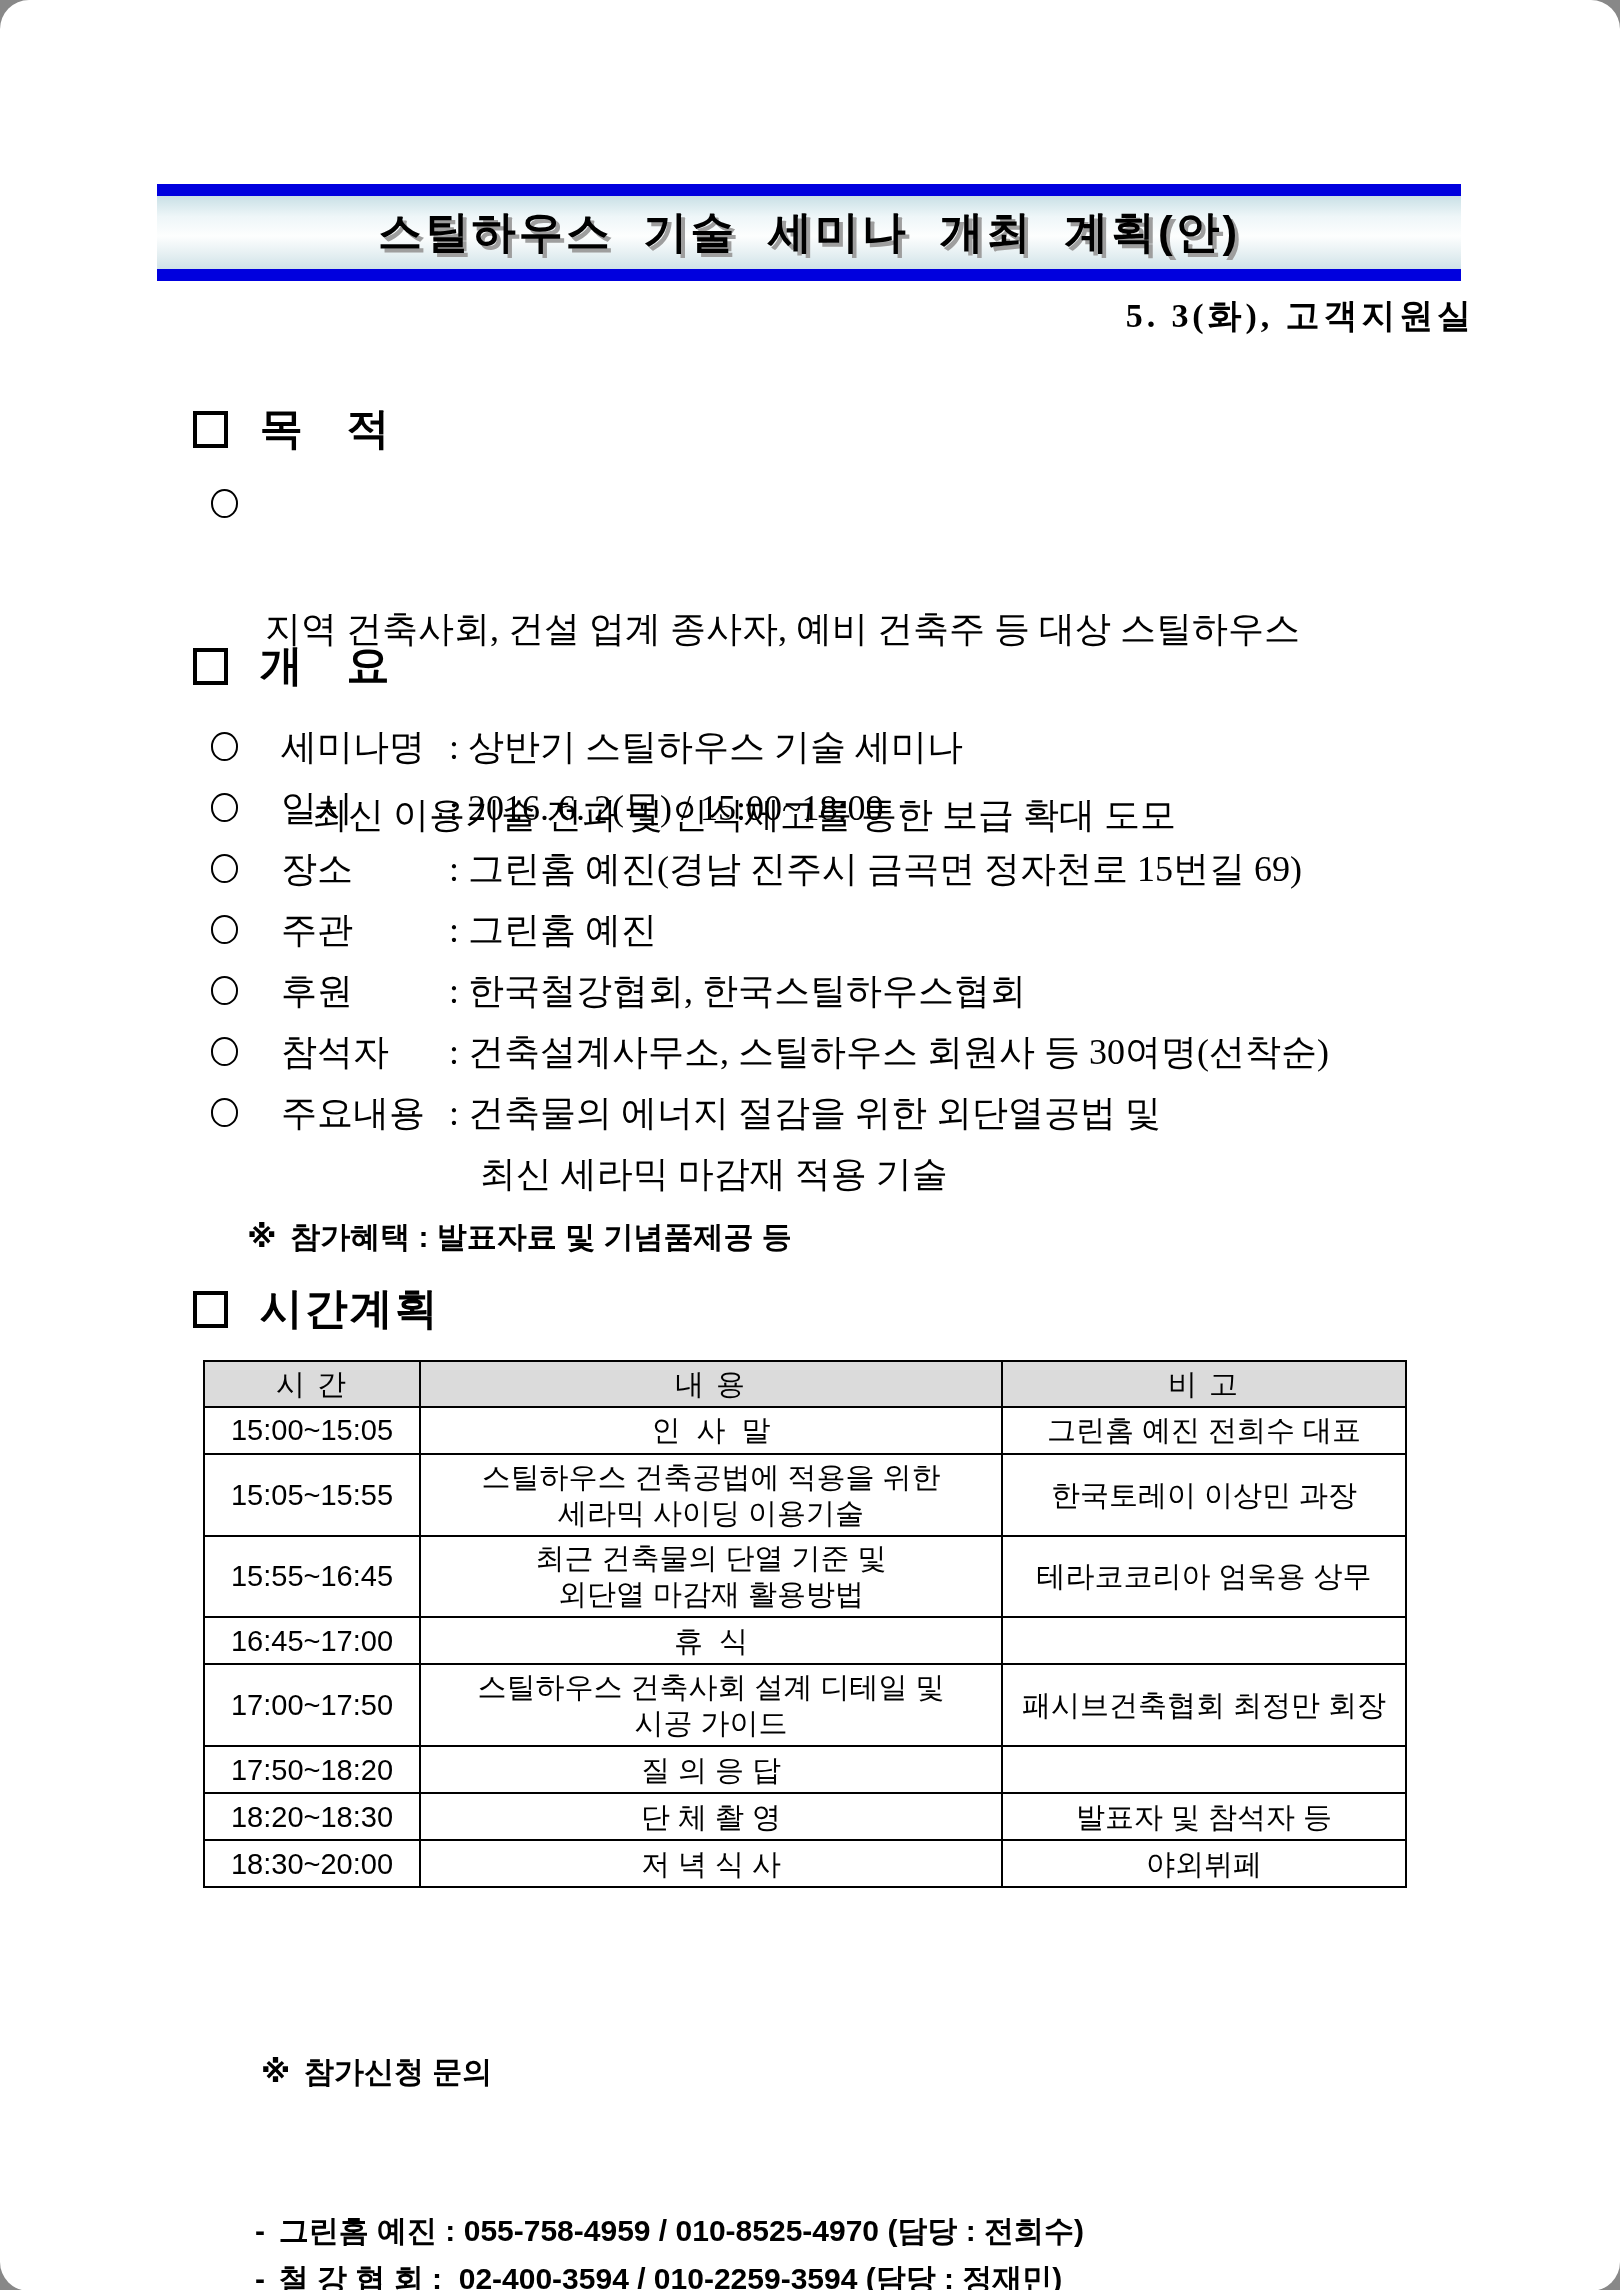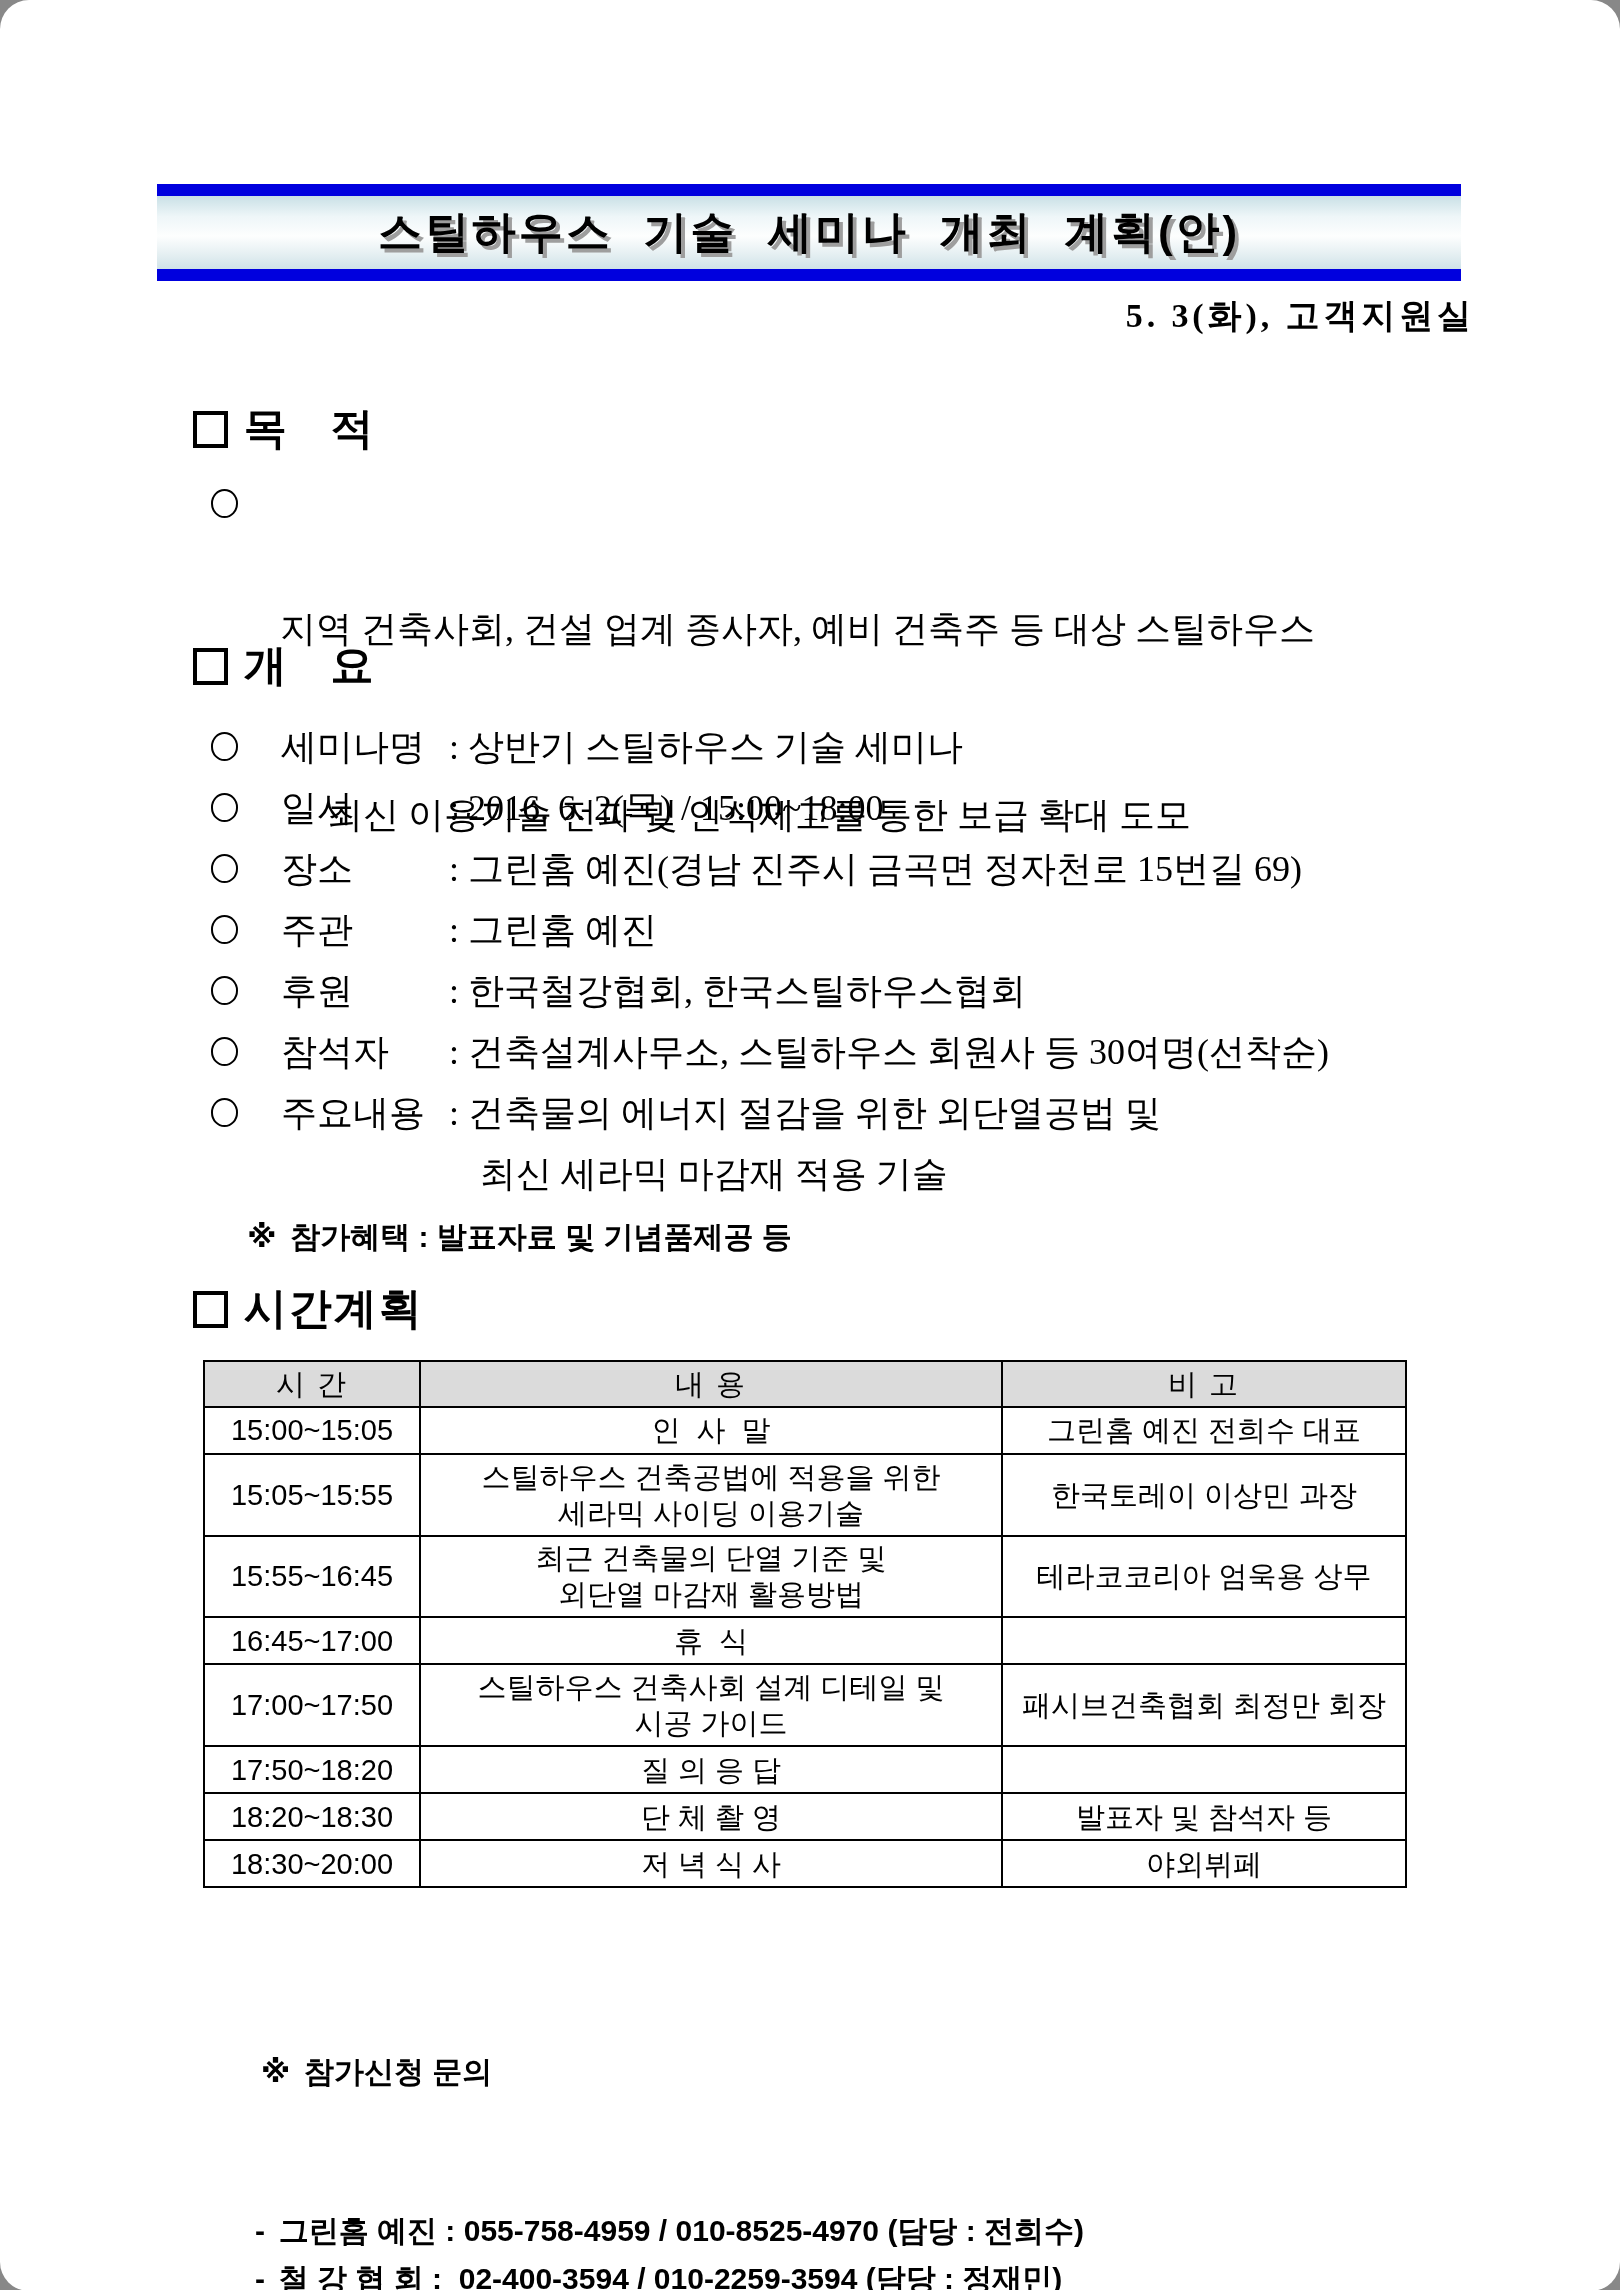--- a/index.html
+++ b/index.html
@@ -33,38 +33,38 @@
   
   .date-line {
     position:absolute; top:293px; left:16px; right:145px;
     text-align:right;
     font-size:34px; font-weight:600; letter-spacing:3.9px;
     white-space:pre;
   }
 
   
   .section { position:absolute; left:193px; }
-  .sec-head { display:flex; align-items:center; }
+  .sec-head { display:flex; align-items:center;gap:16px; }
   .sq-marker {
     width:35px; height:37px; border:4.9px solid #000;
     margin-right:15.7px; flex:0 0 auto; background:#fff;
   }
   .sec-title {
     font-family:"Liberation Sans","DejaVu Sans",sans-serif;
     font-weight:700; font-size:43px; letter-spacing:2px;
     white-space:pre;
   }
 
   
   .bullet-circle {
     width:27.4px; height:29px; border:2.9px solid #000; border-radius:50%;
     flex:0 0 auto; margin:15.7px 0 0 17.6px; background:#fff;
   }
   .purpose-body { display:flex; margin-top:15.7px; }
-  .purpose-text { margin-left:42px; font-size:36px; line-height:62px; white-space:pre; }
+  .purpose-text { margin-left:27px; font-size:36px; line-height:62px; white-space:pre; }
   .purpose-line2 { padding-left:47px; }
 
   
   .ov-list { margin-top:21.6px; }
   .ov-row { display:flex; line-height:61px; font-size:36px; }
   .ov-row .bullet-circle { margin-top:15.7px; }
   .ov-label {
     display:inline-block; width:159px; margin-left:43px;
     text-align:justify; text-align-last:justify; white-space:pre;
     flex:0 0 auto;

